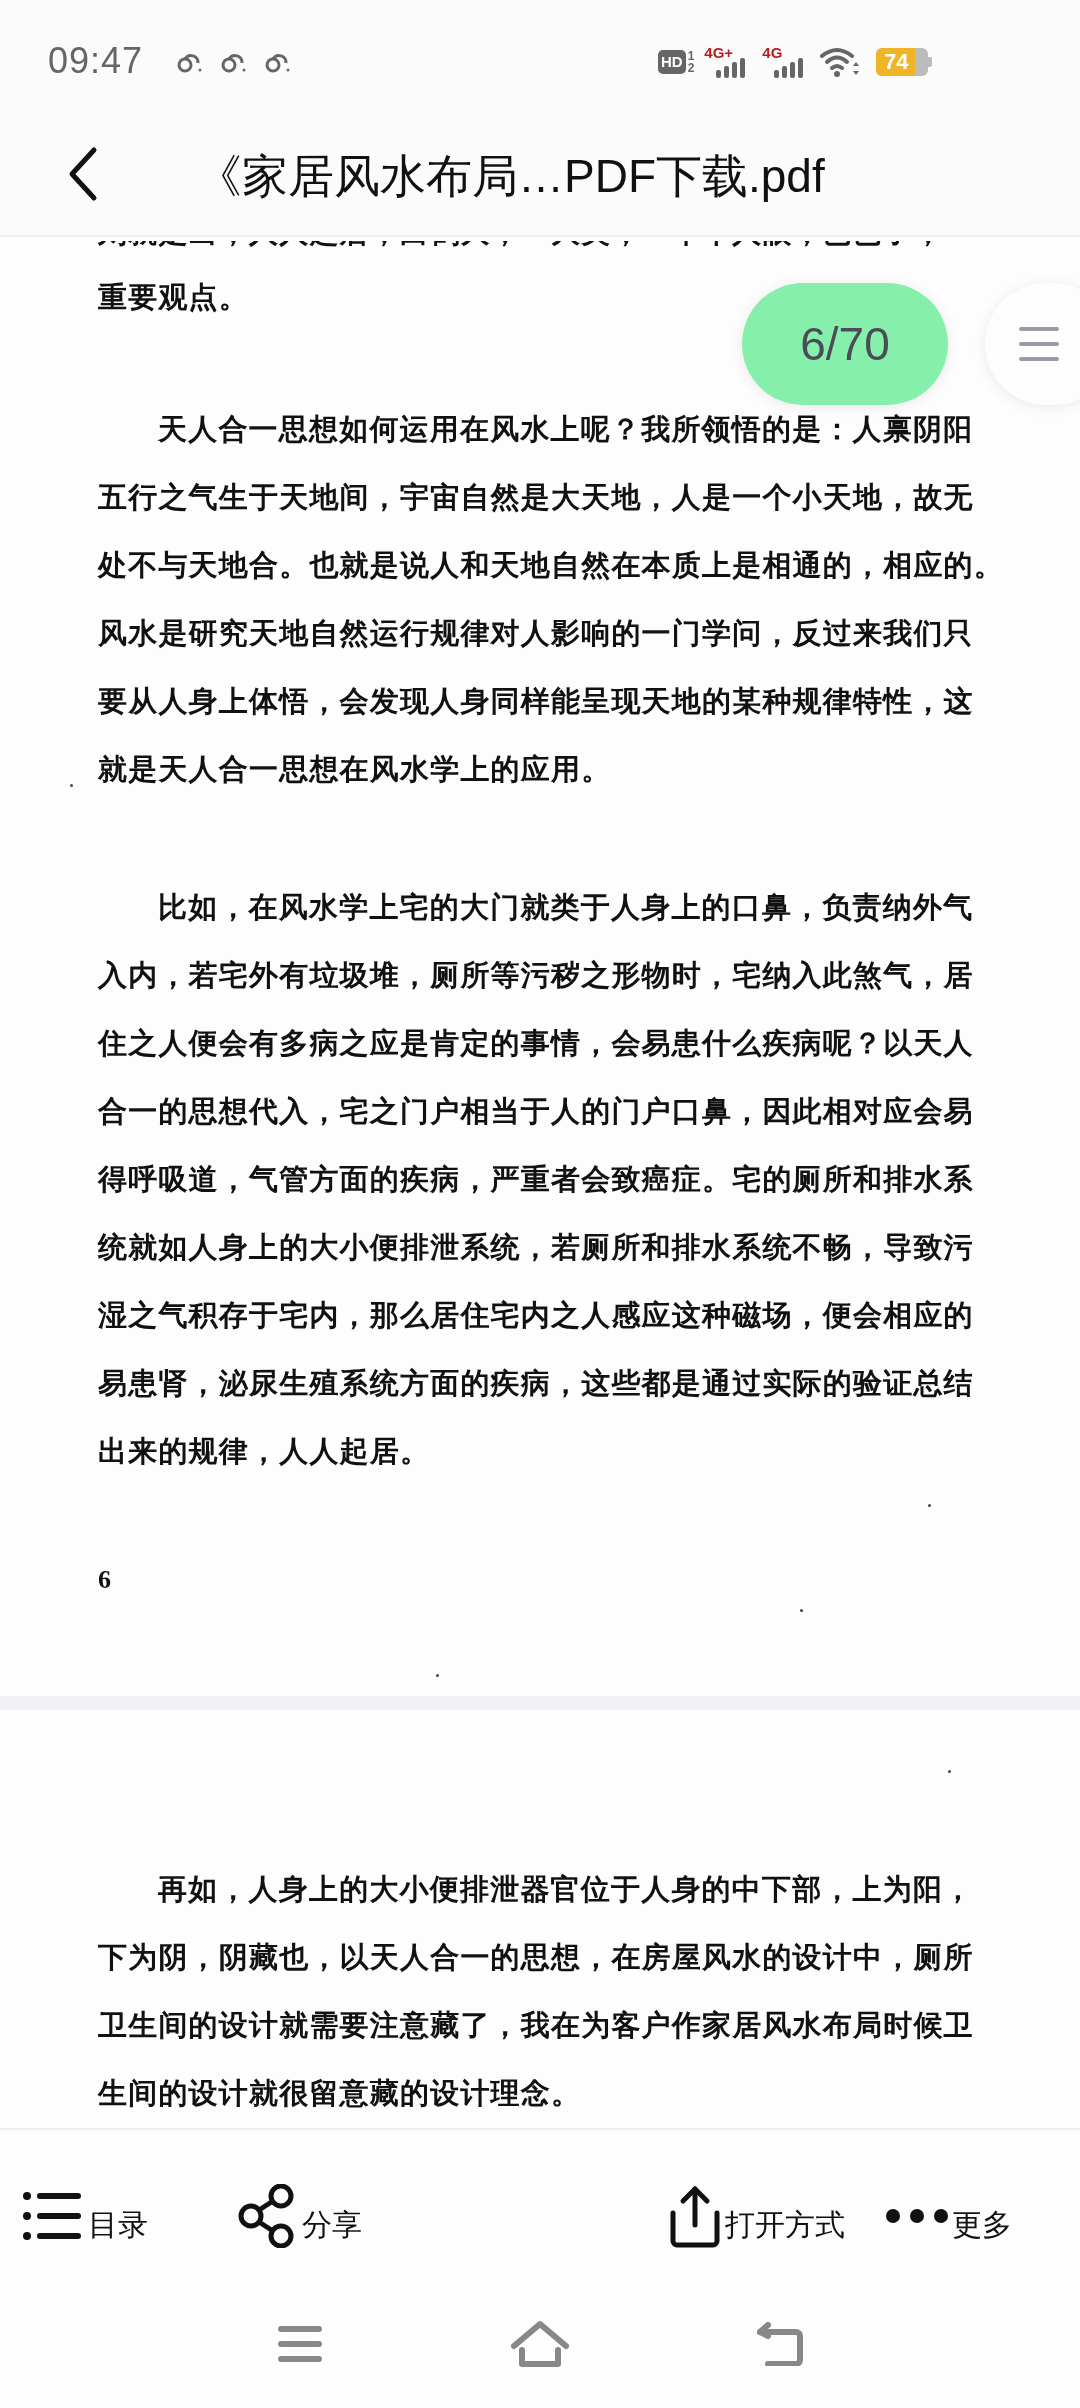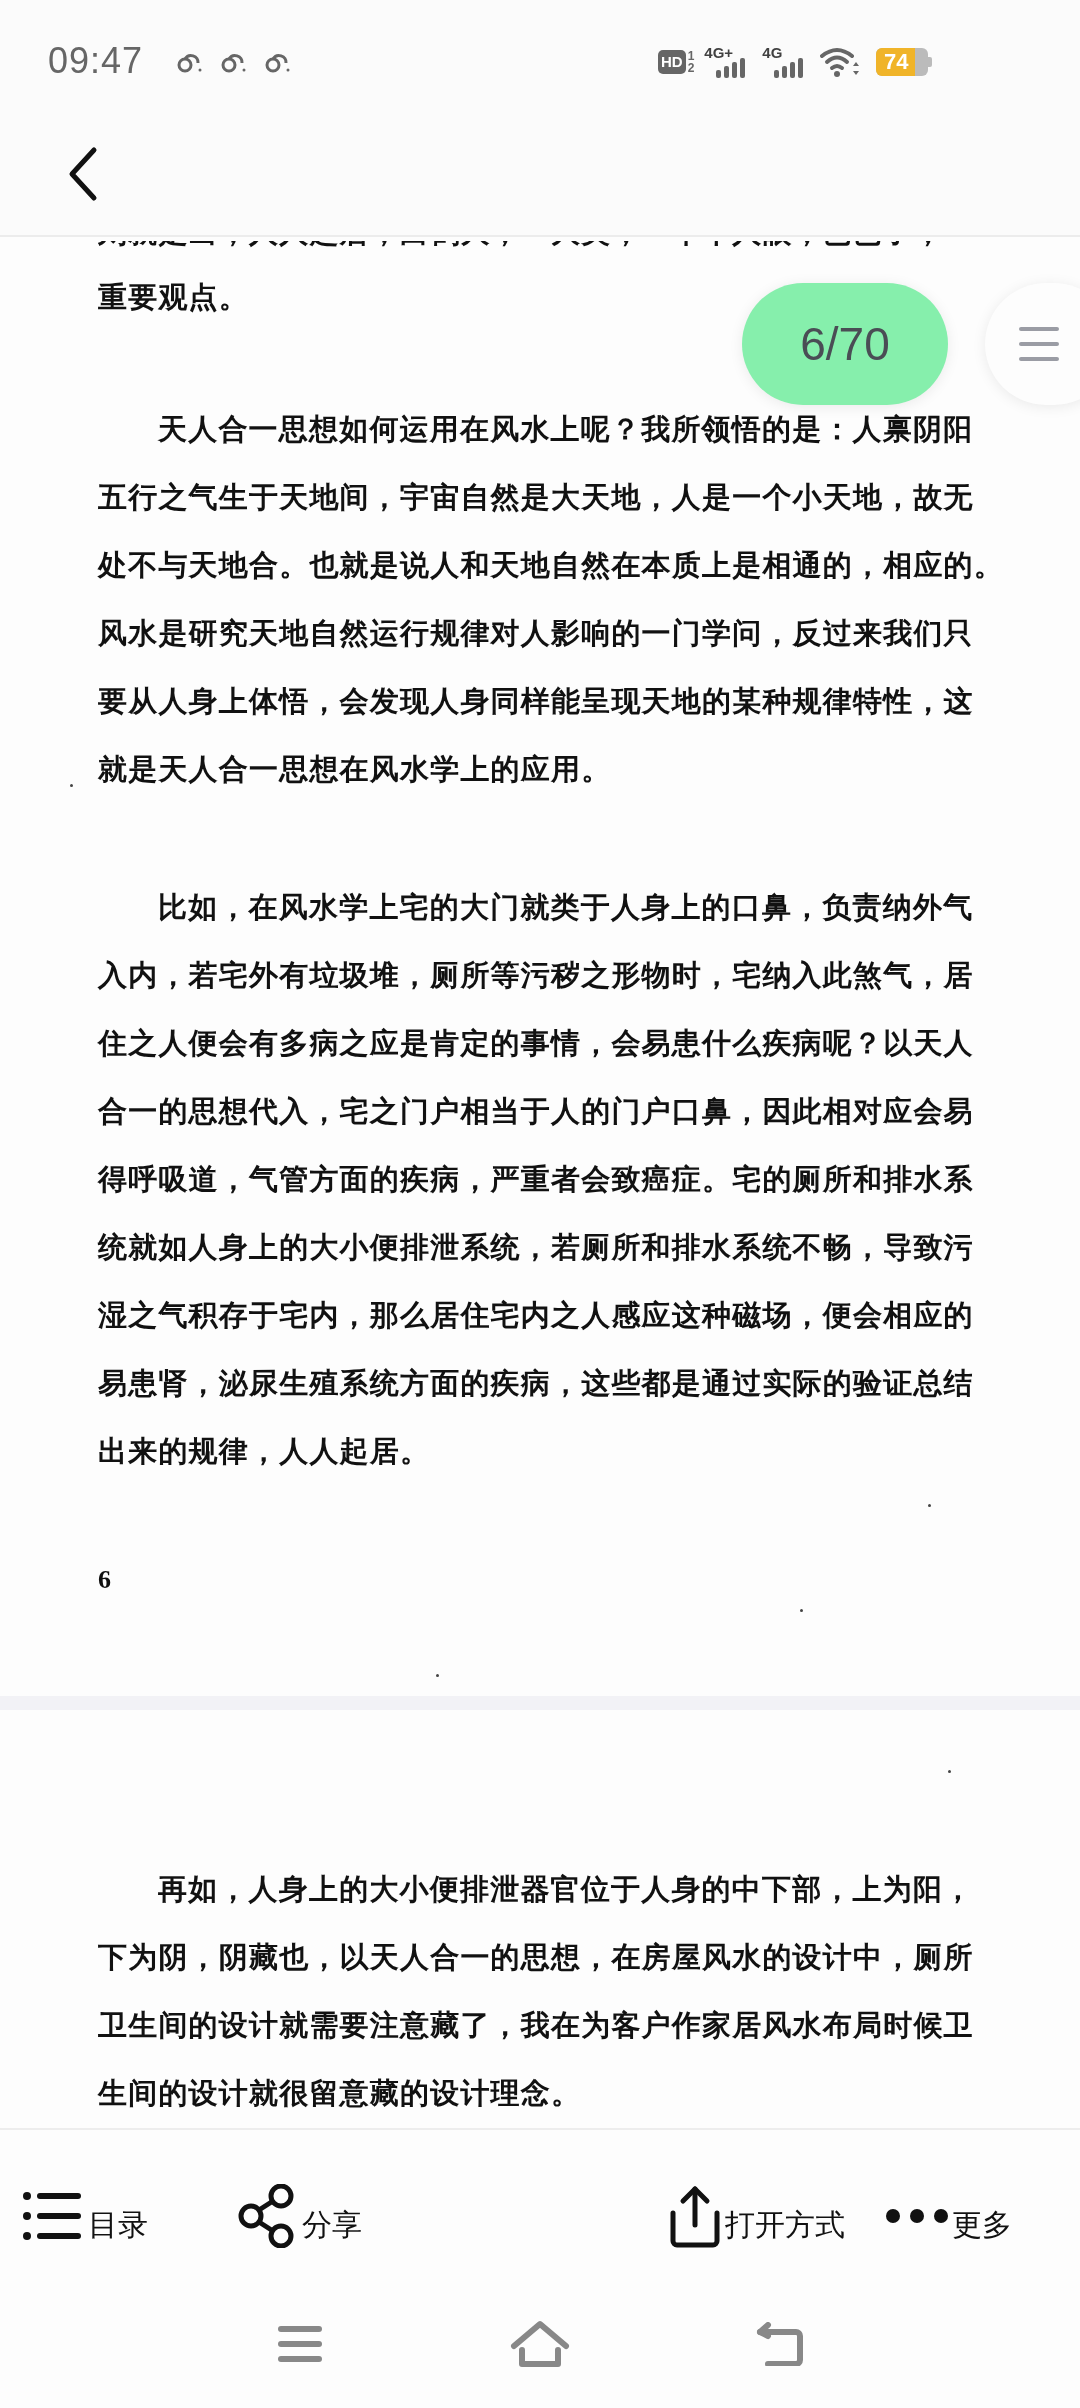--- a/index.html
+++ b/index.html
@@ -8,21 +8,21 @@
 
   
   .status-bar { position: absolute; left: 0; top: 0; width: 1080px; height: 110px; background: #fbfbfb; }
   .status-time { position: absolute; left: 48px; top: 40px; font-size: 36px; color: #666; font-family: "Liberation Sans", sans-serif; letter-spacing: 1px; }
   .status-notif { position: absolute; top: 50px; width: 28px; height: 24px; }
   .status-right { position: absolute; top: 44px; left: 658px; height: 36px; display: flex; align-items: center; gap: 10px; }
   .hd-badge { display: flex; align-items: center; gap: 2px; }
   .hd-box { background: #666; color: #fff; font-size: 15px; font-weight: bold; border-radius: 5px; padding: 3px 3px; font-family: "Liberation Sans", sans-serif; line-height: 18px; }
   .hd-sub { display: flex; flex-direction: column; font-size: 12px; color: #666; font-weight: bold; line-height: 12px; font-family: "Liberation Sans", sans-serif; }
   .sig { position: relative; width: 48px; height: 36px; }
-  .sig-label { position: absolute; left: 0; top: 0; font-size: 15px; font-weight: bold; color: #404040; font-family: "Liberation Sans", sans-serif; }
+  .sig-label { position: absolute; left: 0; top: 0; font-size: 15px; font-weight: bold; color: #b91c1c; font-family: "Liberation Sans", sans-serif; }
   .sig-bars { position: absolute; left: 12px; bottom: 2px; display: flex; align-items: flex-end; gap: 3px; }
   .sig-bars span { width: 5px; background: #666; border-radius: 2px; }
   .battery { position: relative; width: 56px; height: 28px; margin-left: 6px; }
   .battery-body { position: absolute; left: 0; top: 0; width: 52px; height: 28px; border-radius: 6px; background: #bbb; overflow: hidden; }
   .battery-fill { position: absolute; left: 0; top: 0; height: 100%; background: #f0b429; }
   .battery-text { position: absolute; left: 0; top: 0; width: 40px; text-align: center; line-height: 28px; font-size: 22px; font-weight: bold; color: #fff; font-family: "Liberation Sans", sans-serif; }
   .battery-tip { position: absolute; right: 0; top: 9px; width: 4px; height: 10px; background: #bbb; border-radius: 0 2px 2px 0; }
 
   
   .app-header { position: absolute; left: 0; top: 110px; width: 1080px; height: 127px; background: #fbfbfb; border-bottom: 2px solid #ececec; }
@@ -117,20 +117,21 @@
     </div>
   </div>
 </div>
 
 <div class="app-header">
   <div class="back-btn">
     <svg width="36" height="60" viewBox="0 0 36 60">
       <path d="M30 6 L8 30 L30 54" fill="none" stroke="#111" stroke-width="5" stroke-linecap="round" stroke-linejoin="round"></path>
     </svg>
   </div>
+  <div class="doc-title">《家居风水布局…PDF下载.pdf</div>
 </div>
 
 <div class="doc-viewport">
 
   <div class="pdf-page" style="top:-40px; height:1497px;">
     <div class="clipped-line" style="top:14px; clip-path: inset(70% 0 0 0);">则就是出，人人起居，白鹤大，一大类，一个个人眼，已已了，</div>
 
     <div class="text-line" style="top:79px">重要观点。</div>
 
     <div class="text-line indent" style="top:211px">天人合一思想如何运用在风水上呢？我所领悟的是：人禀阴阳</div>

